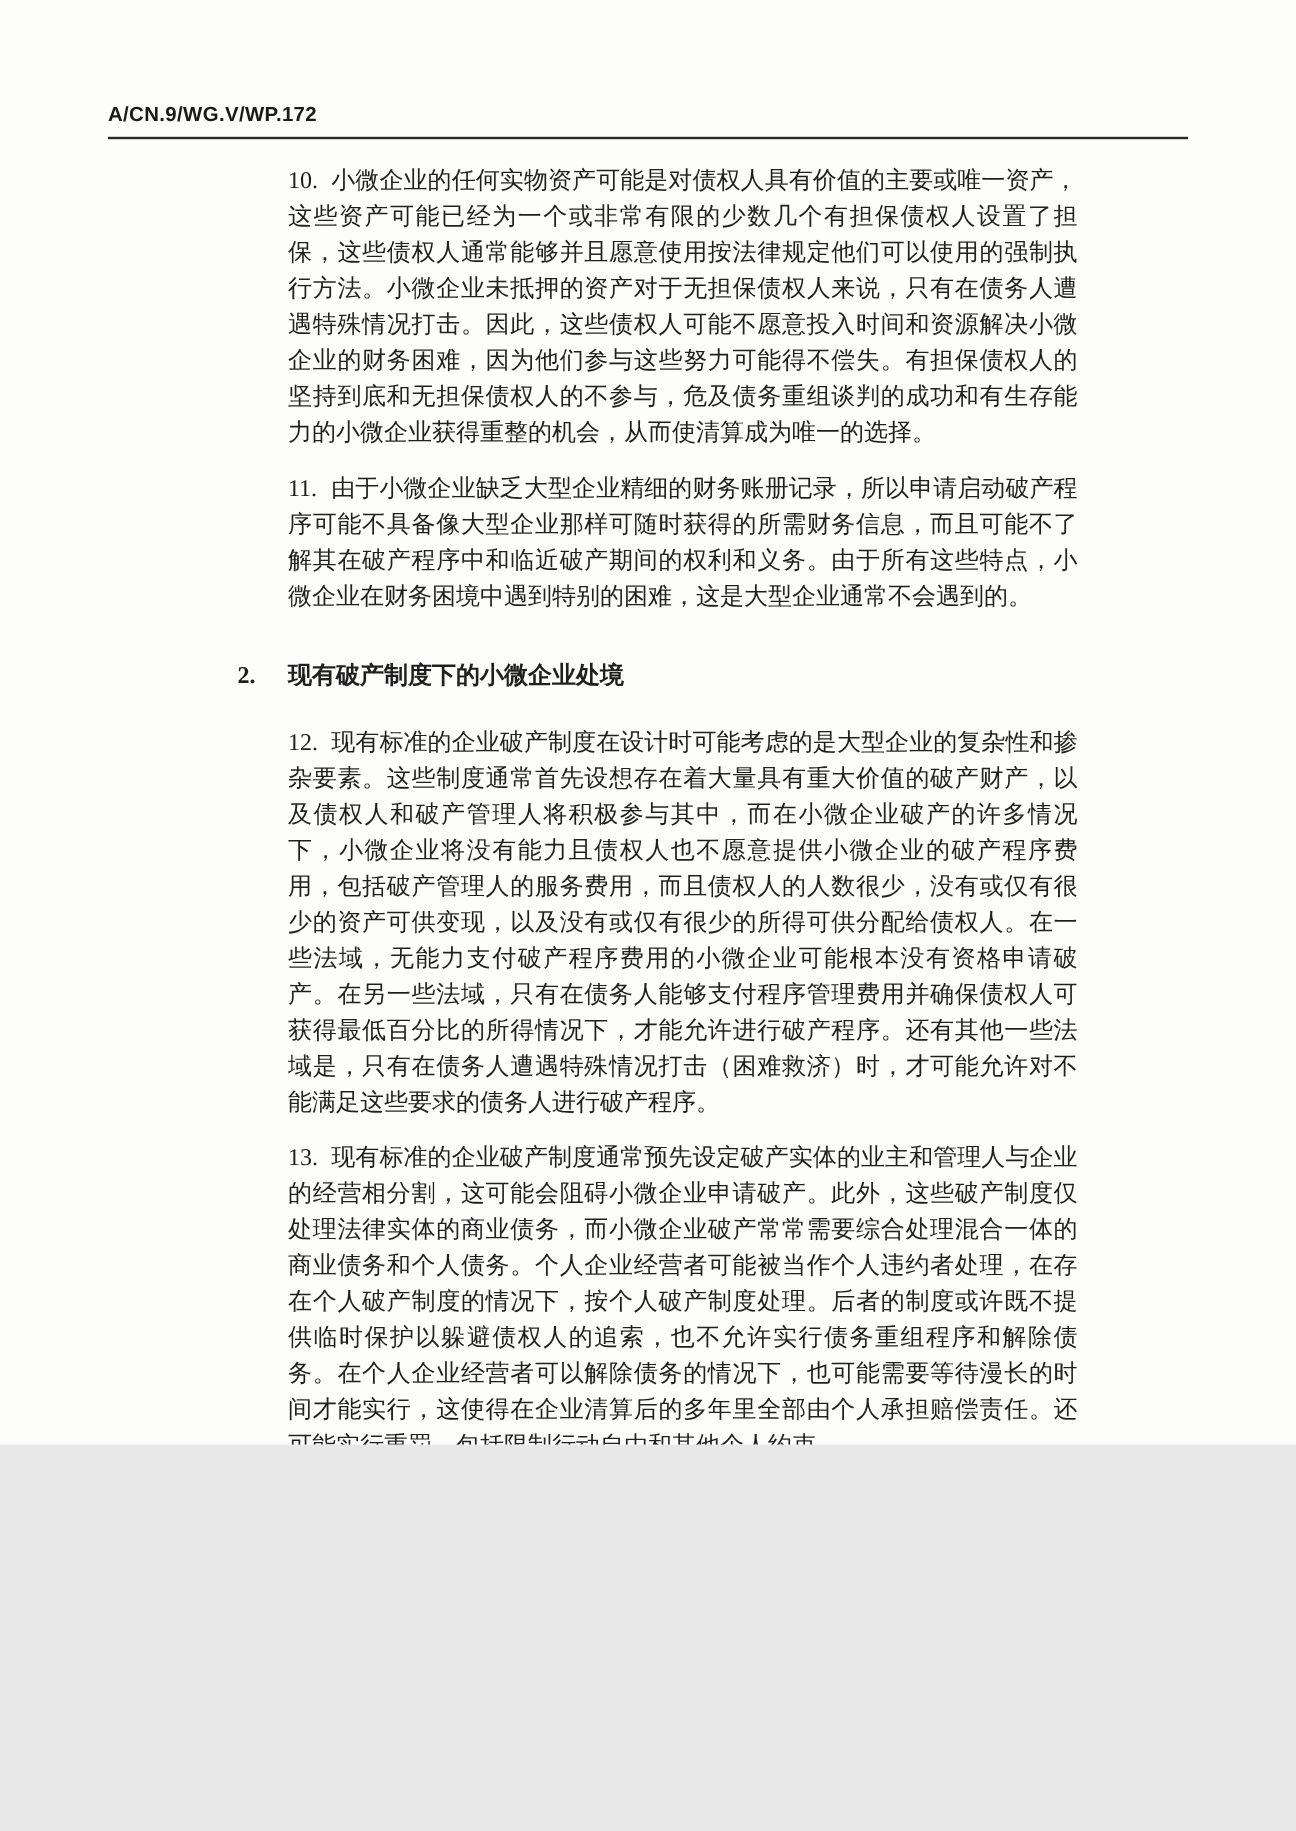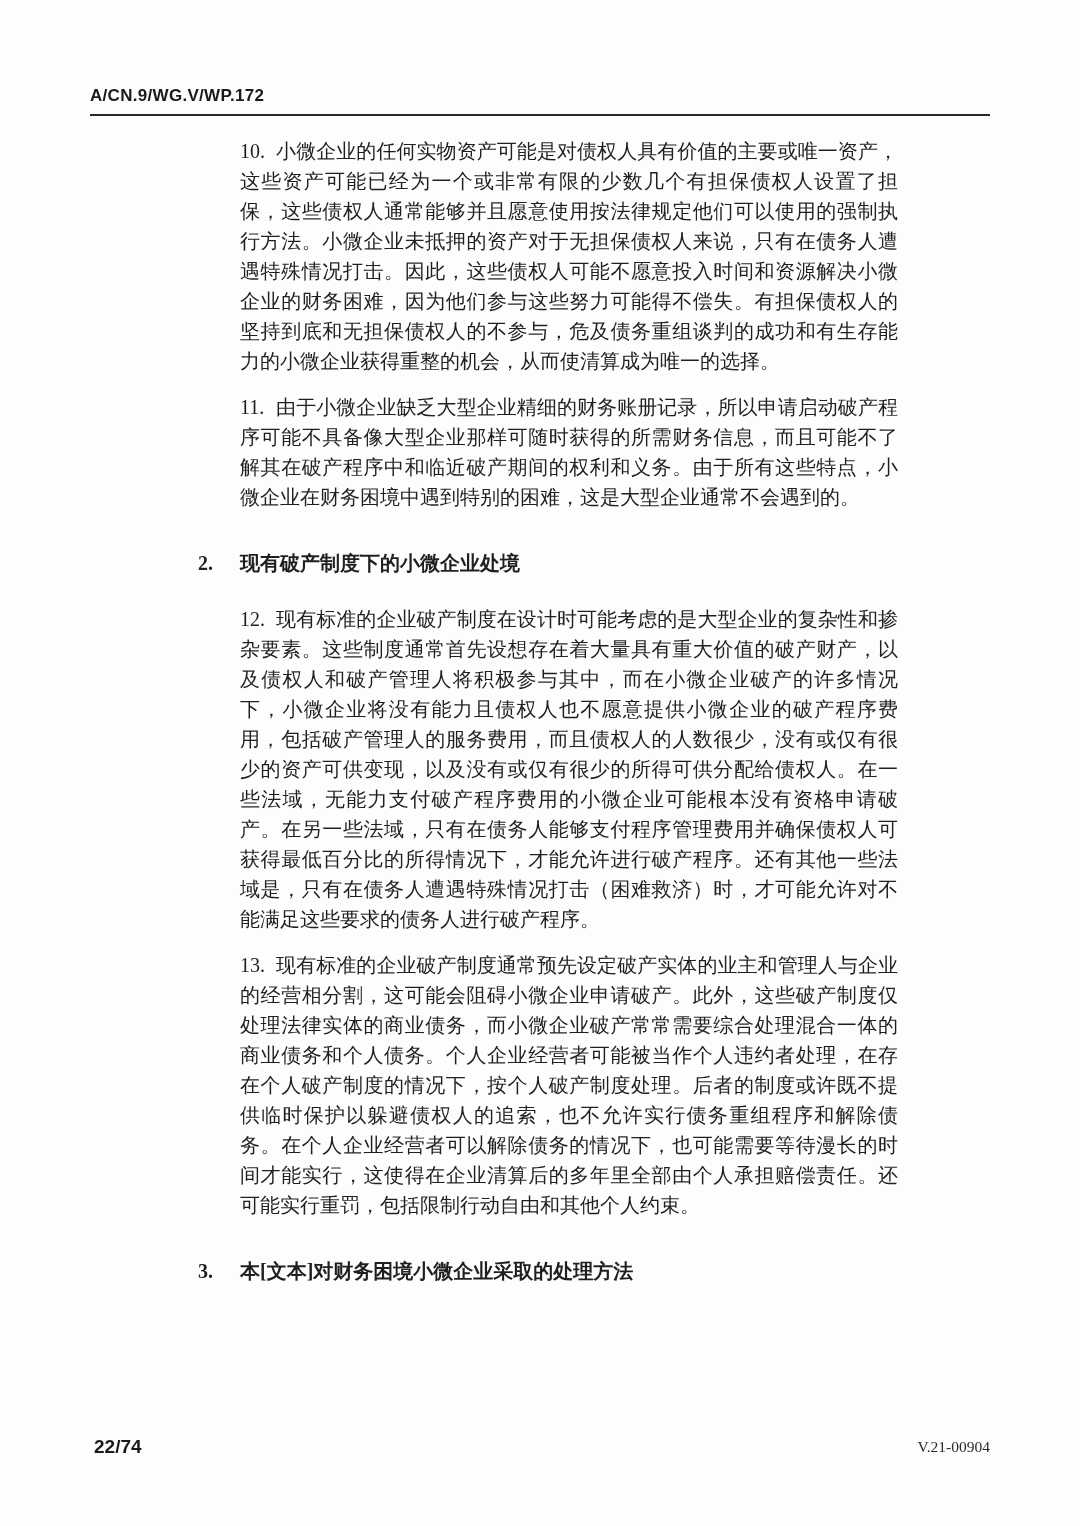--- a/index.html
+++ b/index.html
@@ -3,21 +3,21 @@
 <meta charset="utf-8">
 <style>
   html, body {
     margin: 0;
     padding: 0;
     background: #e8e8e8;
   }
   .page {
     position: relative;
     width: 1080px;
-    height: 1526px;
+    height: 1204px;
     margin: 0 auto;
     background: #fdfdfc;
     color: #1f1f1f;
     font-family: "Liberation Serif", "DejaVu Serif", serif;
     overflow: hidden;
   }
   .doc-symbol {
     position: absolute;
     left: 90px;
     top: 86px;

